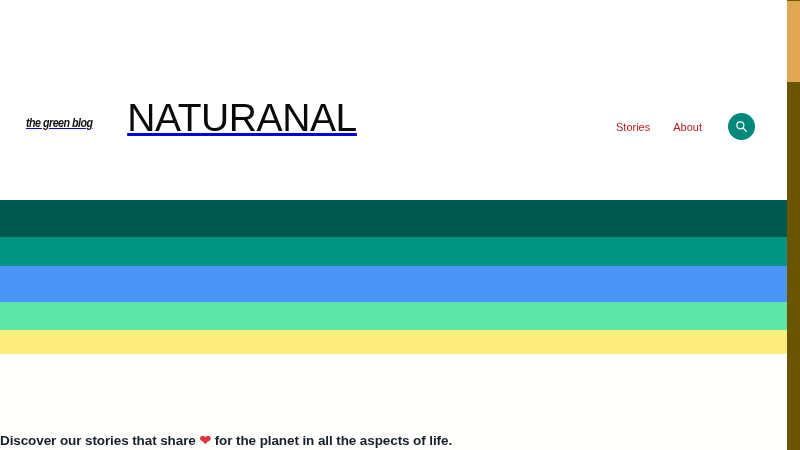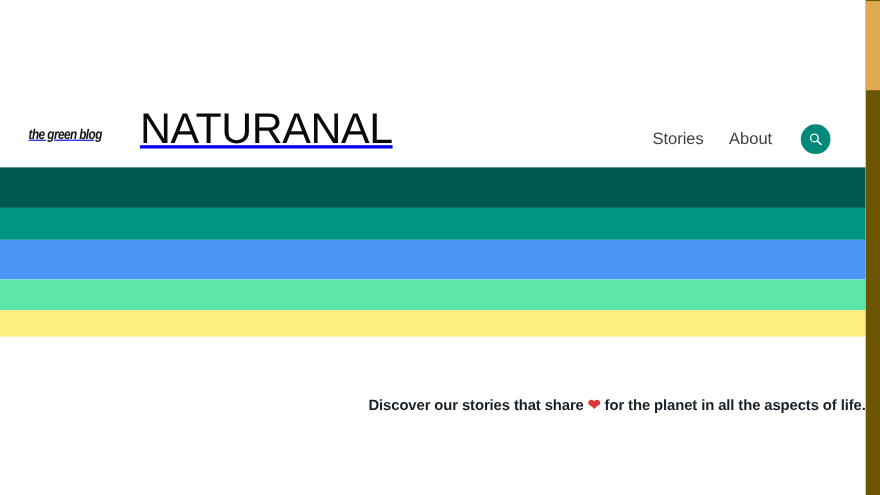--- a/index.html
+++ b/index.html
@@ -20,21 +20,21 @@
   #viewport {
     width: 787px;
     height: 450px;
     position: relative;
     background: #fffffe;
     overflow: hidden;
   }
 
   
   #site-header {
-    height: 152px;
+    height: 200px;
     background: #ffffff;
     position: relative;
     display: flex;
     align-items: center;
     padding-left: 32px;
   }
 
   #brand {
     display: flex;
     align-items: baseline;
@@ -69,22 +69,22 @@
   #primary-nav {
     position: absolute;
     right: 32px;
     top: 113px;
     display: flex;
     align-items: center;
     gap: 23px;
   }
 
   .nav-link {
-    font-size: 15px;
-    color: #404040;
+    font-size: 11px;
+    color: #b91c1c;
     text-decoration: none;
     white-space: nowrap;
   }
 
   #search-button {
     width: 27px;
     height: 27px;
     border-radius: 50%;
     background: #00897b;
     border: none;
@@ -100,22 +100,22 @@
   #band-strip {
     width: 100%;
     display: flex;
     flex-direction: column;
   }
 
   .band { width: 100%; }
 
   
   #tagline-section {
-    padding-top: 54px;
-    text-align: right;
+    padding-top: 78px;
+    text-align: left;
   }
 
   #tagline {
     font-size: 13.5px;
     font-weight: bold;
     color: #17202a;
     letter-spacing: -0.1px;
     white-space: nowrap;
   }
 

